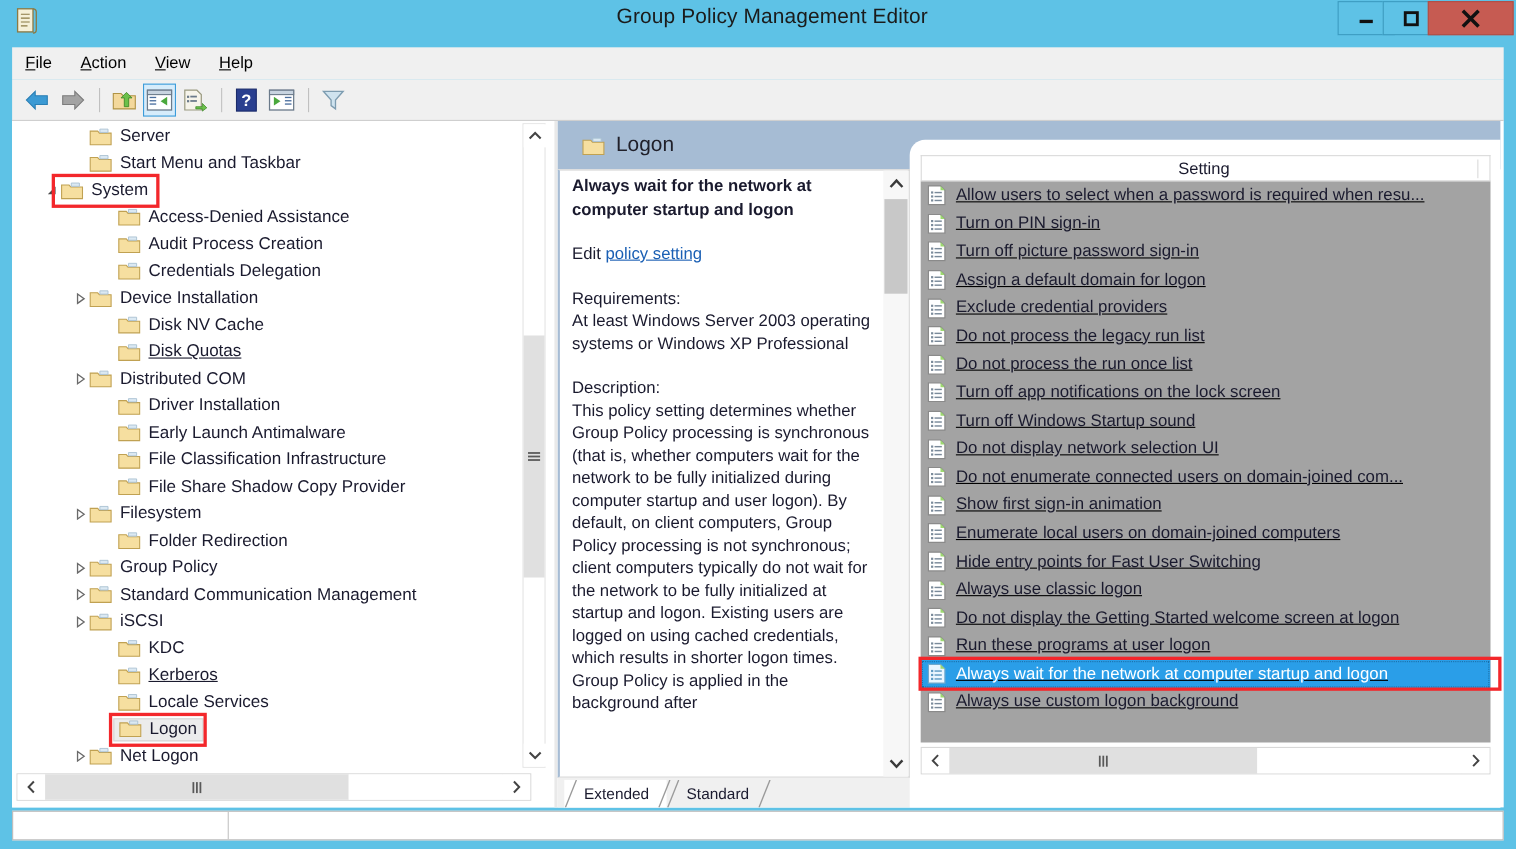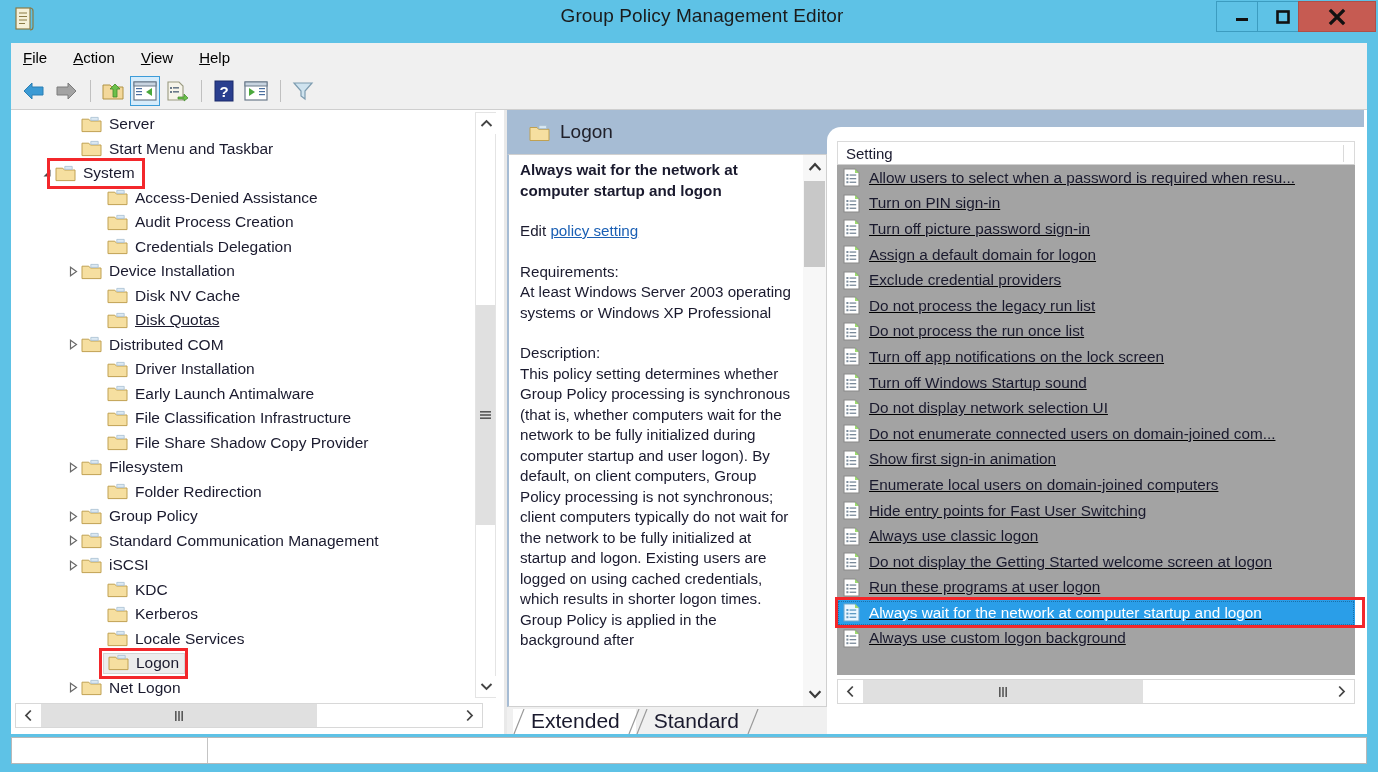--- a/index.html
+++ b/index.html
@@ -284,38 +284,38 @@
   #detail-tabs {
     position: absolute;
     left: 0; top: 597px;
     width: 320px; height: 27px;
     background: #f0f0f0;
     display: flex; align-items: flex-end;
     padding-left: 6px;
   }
   .dtab {
     position: relative;
-    font-size: 21px;
+    font-size: 14px;
     color: #1a1a2e;
     padding: 2px 16px 3px 18px;
     height: 25px;
     display: flex; align-items: center;
     cursor: pointer;
     white-space: nowrap;
   }
   .dtab.active { background: #ffffff; }
   .dtab .slash-l, .dtab .slash-r {
     position: absolute; top: 0; width: 12px; height: 25px;
   }
 
   
   #list-inner {
     position: absolute;
     left: 330px; top: 31px;
-    width: 527px; height: 572px;
+    width: 527px; height: 572px; text-align: center;
   }
   #list-header {
     position: relative;
     height: 24px;
     border: 1px solid #dadada;
     border-bottom: 1px solid #d0d0d0;
     background: #ffffff;
     display: flex; align-items: center;
     width: 518px;
   }
@@ -691,21 +691,21 @@
             <span class="tree-label">iSCSI</span>
           </div>
           <div class="tree-row" style="padding-left: 76px;">
             <span class="tree-arrow"></span>
             <span class="folder-ico"><svg width="21" height="17" viewBox="0 0 21 17">
                 <path d="M1 3.2 h6.8 l1.6 1.8 h10.6 v10.6 h-19 z" fill="#f6dfa0" stroke="#c0a152" stroke-width="1"></path>
                 <path d="M9.8 1.4 h7.4 v3 h-7.4 z" fill="#dbe9f3" stroke="#a8c0d2" stroke-width="0.8"></path>
               </svg></span>
             <span class="tree-label">KDC</span>
           </div>
-          <div class="tree-row" style="padding-left: 76px;">
+          <div class="tree-row" style="padding-left: 76px; text-decoration: underline;">
             <span class="tree-arrow"></span>
             <span class="folder-ico"><svg width="21" height="17" viewBox="0 0 21 17">
                 <path d="M1 3.2 h6.8 l1.6 1.8 h10.6 v10.6 h-19 z" fill="#f6dfa0" stroke="#c0a152" stroke-width="1"></path>
                 <path d="M9.8 1.4 h7.4 v3 h-7.4 z" fill="#dbe9f3" stroke="#a8c0d2" stroke-width="0.8"></path>
               </svg></span>
             <span class="tree-label">Kerberos</span>
           </div>
           <div class="tree-row" style="padding-left: 76px;">
             <span class="tree-arrow"></span>
             <span class="folder-ico"><svg width="21" height="17" viewBox="0 0 21 17">

